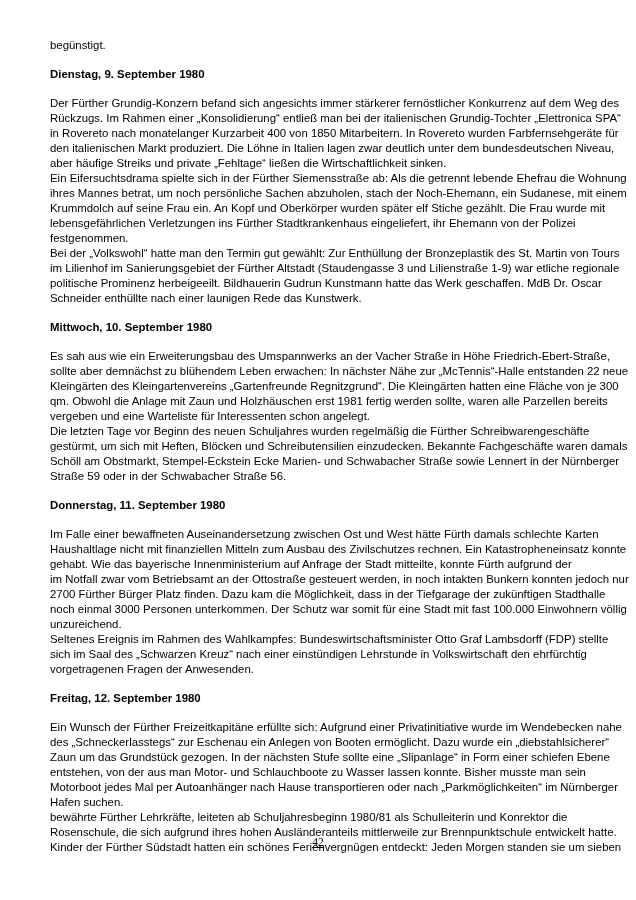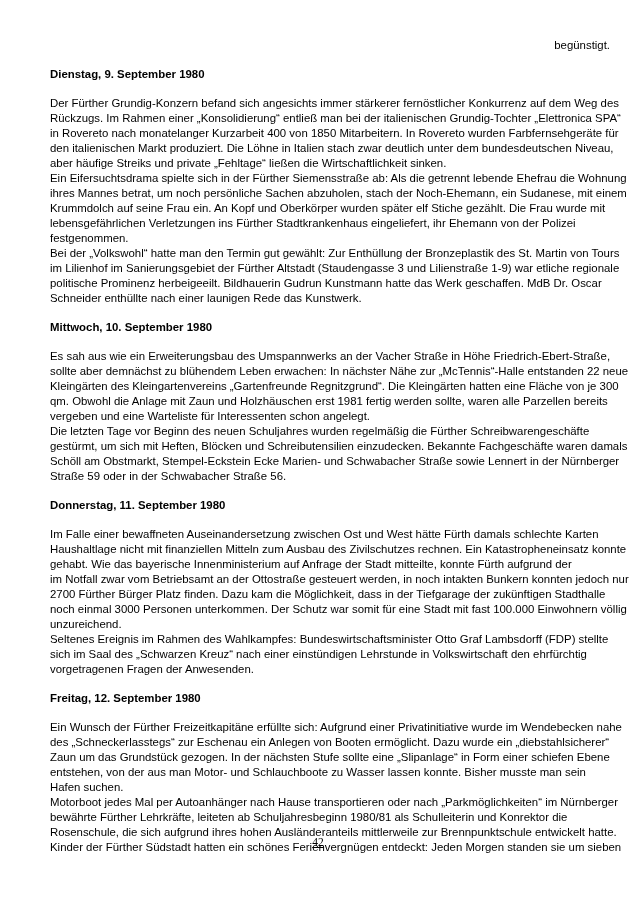--- a/index.html
+++ b/index.html
@@ -31,21 +31,20 @@
       display: block;
       height: 15px;
     }
     .heading {
       font-weight: bold;
       margin: 14px 0 14px 0;
       height: 15px;
     }
     .first-line {
       height: 15px;
-      text-align: right;
     }
     .page-number {
       position: absolute;
       top: 836px;
       left: 0;
       width: 636px;
       text-align: center;
       font-family: "Liberation Serif", serif;
       font-size: 11.5px;
       text-decoration: underline;
@@ -56,21 +55,21 @@
 
 <div class="page">
   <div class="first-line">begünstigt.</div>
 
   <div>
     <div class="heading">Dienstag, 9. September 1980</div>
     <div class="para">
       <span class="line">Der Fürther Grundig-Konzern befand sich angesichts immer stärkerer fernöstlicher Konkurrenz auf dem Weg des</span>
       <span class="line">Rückzugs. Im Rahmen einer „Konsolidierung“ entließ man bei der italienischen Grundig-Tochter „Elettronica SPA“</span>
       <span class="line">in Rovereto nach monatelanger Kurzarbeit 400 von 1850 Mitarbeitern. In Rovereto wurden Farbfernsehgeräte für</span>
-      <span class="line">den italienischen Markt produziert. Die Löhne in Italien stach zwar deutlich unter dem bundesdeutschen Niveau,</span>
+      <span class="line">den italienischen Markt produziert. Die Löhne in Italien lagen zwar deutlich unter dem bundesdeutschen Niveau,</span>
       <span class="line">aber häufige Streiks und private „Fehltage“ ließen die Wirtschaftlichkeit sinken.</span>
       <span class="line">Ein Eifersuchtsdrama spielte sich in der Fürther Siemensstraße ab: Als die getrennt lebende Ehefrau die Wohnung</span>
       <span class="line">ihres Mannes betrat, um noch persönliche Sachen abzuholen, stach der Noch-Ehemann, ein Sudanese, mit einem</span>
       <span class="line">Krummdolch auf seine Frau ein. An Kopf und Oberkörper wurden später elf Stiche gezählt. Die Frau wurde mit</span>
       <span class="line">lebensgefährlichen Verletzungen ins Fürther Stadtkrankenhaus eingeliefert, ihr Ehemann von der Polizei</span>
       <span class="line">festgenommen.</span>
       <span class="line">Bei der „Volkswohl“ hatte man den Termin gut gewählt: Zur Enthüllung der Bronzeplastik des St. Martin von Tours</span>
       <span class="line">im Lilienhof im Sanierungsgebiet der Fürther Altstadt (Staudengasse 3 und Lilienstraße 1-9) war etliche regionale</span>
       <span class="line">politische Prominenz herbeigeeilt. Bildhauerin Gudrun Kunstmann hatte das Werk geschaffen. MdB Dr. Oscar</span>
       <span class="line">Schneider enthüllte nach einer launigen Rede das Kunstwerk.</span>
@@ -108,22 +107,22 @@
     </div>
   </div>
 
   <div>
     <div class="heading">Freitag, 12. September 1980</div>
     <div class="para">
       <span class="line">Ein Wunsch der Fürther Freizeitkapitäne erfüllte sich: Aufgrund einer Privatinitiative wurde im Wendebecken nahe</span>
       <span class="line">des „Schneckerlasstegs“ zur Eschenau ein Anlegen von Booten ermöglicht. Dazu wurde ein „diebstahlsicherer“</span>
       <span class="line">Zaun um das Grundstück gezogen. In der nächsten Stufe sollte eine „Slipanlage“ in Form einer schiefen Ebene</span>
       <span class="line">entstehen, von der aus man Motor- und Schlauchboote zu Wasser lassen konnte. Bisher musste man sein</span>
+      <span class="line">Motorboot jedes Mal per Autoanhänger nach Hause transportieren oder nach „Parkmöglichkeiten“ im Nürnberger</span>
       <span class="line">Hafen suchen.</span>
-      <span class="line">Motorboot jedes Mal per Autoanhänger nach Hause transportieren oder nach „Parkmöglichkeiten“ im Nürnberger</span>
       <span class="line">bewährte Fürther Lehrkräfte, leiteten ab Schuljahresbeginn 1980/81 als Schulleiterin und Konrektor die</span>
       <span class="line">Rosenschule, die sich aufgrund ihres hohen Ausländeranteils mittlerweile zur Brennpunktschule entwickelt hatte.</span>
     </div>
   </div>
 
   <div>
     <div class="para">
       <span class="line">Kinder der Fürther Südstadt hatten ein schönes Ferienvergnügen entdeckt: Jeden Morgen standen sie um sieben</span>
 
     </div>

